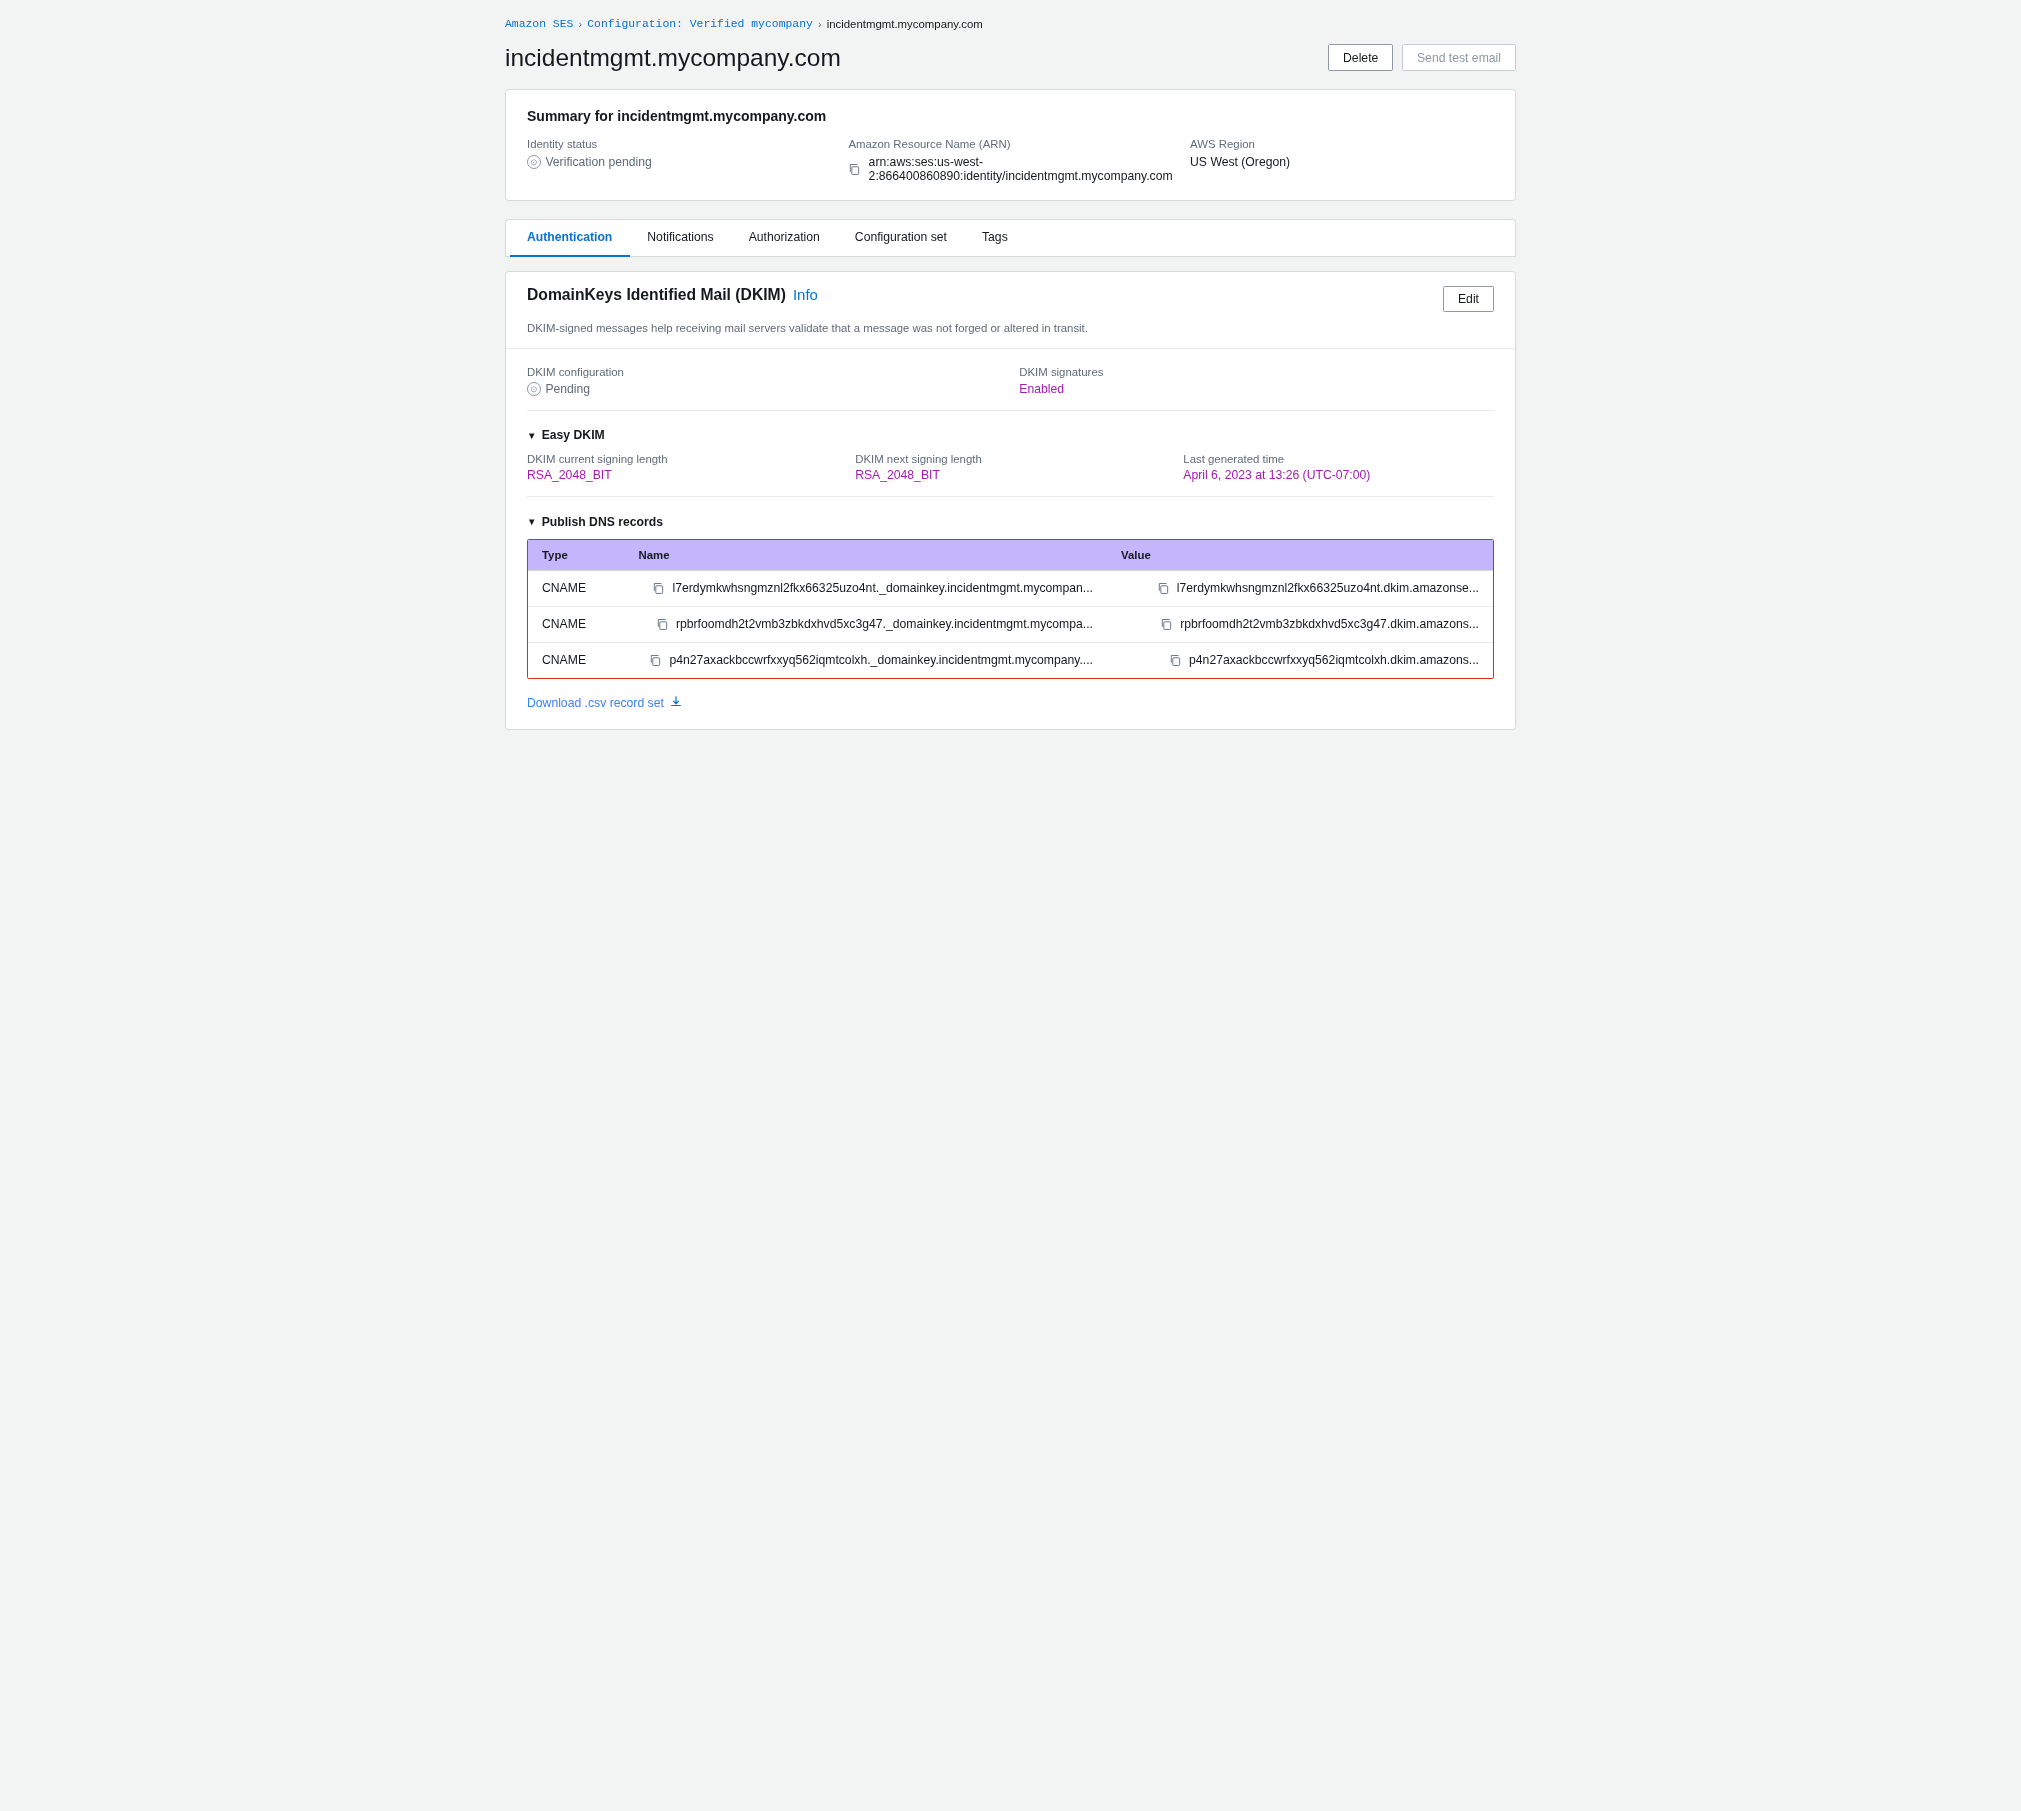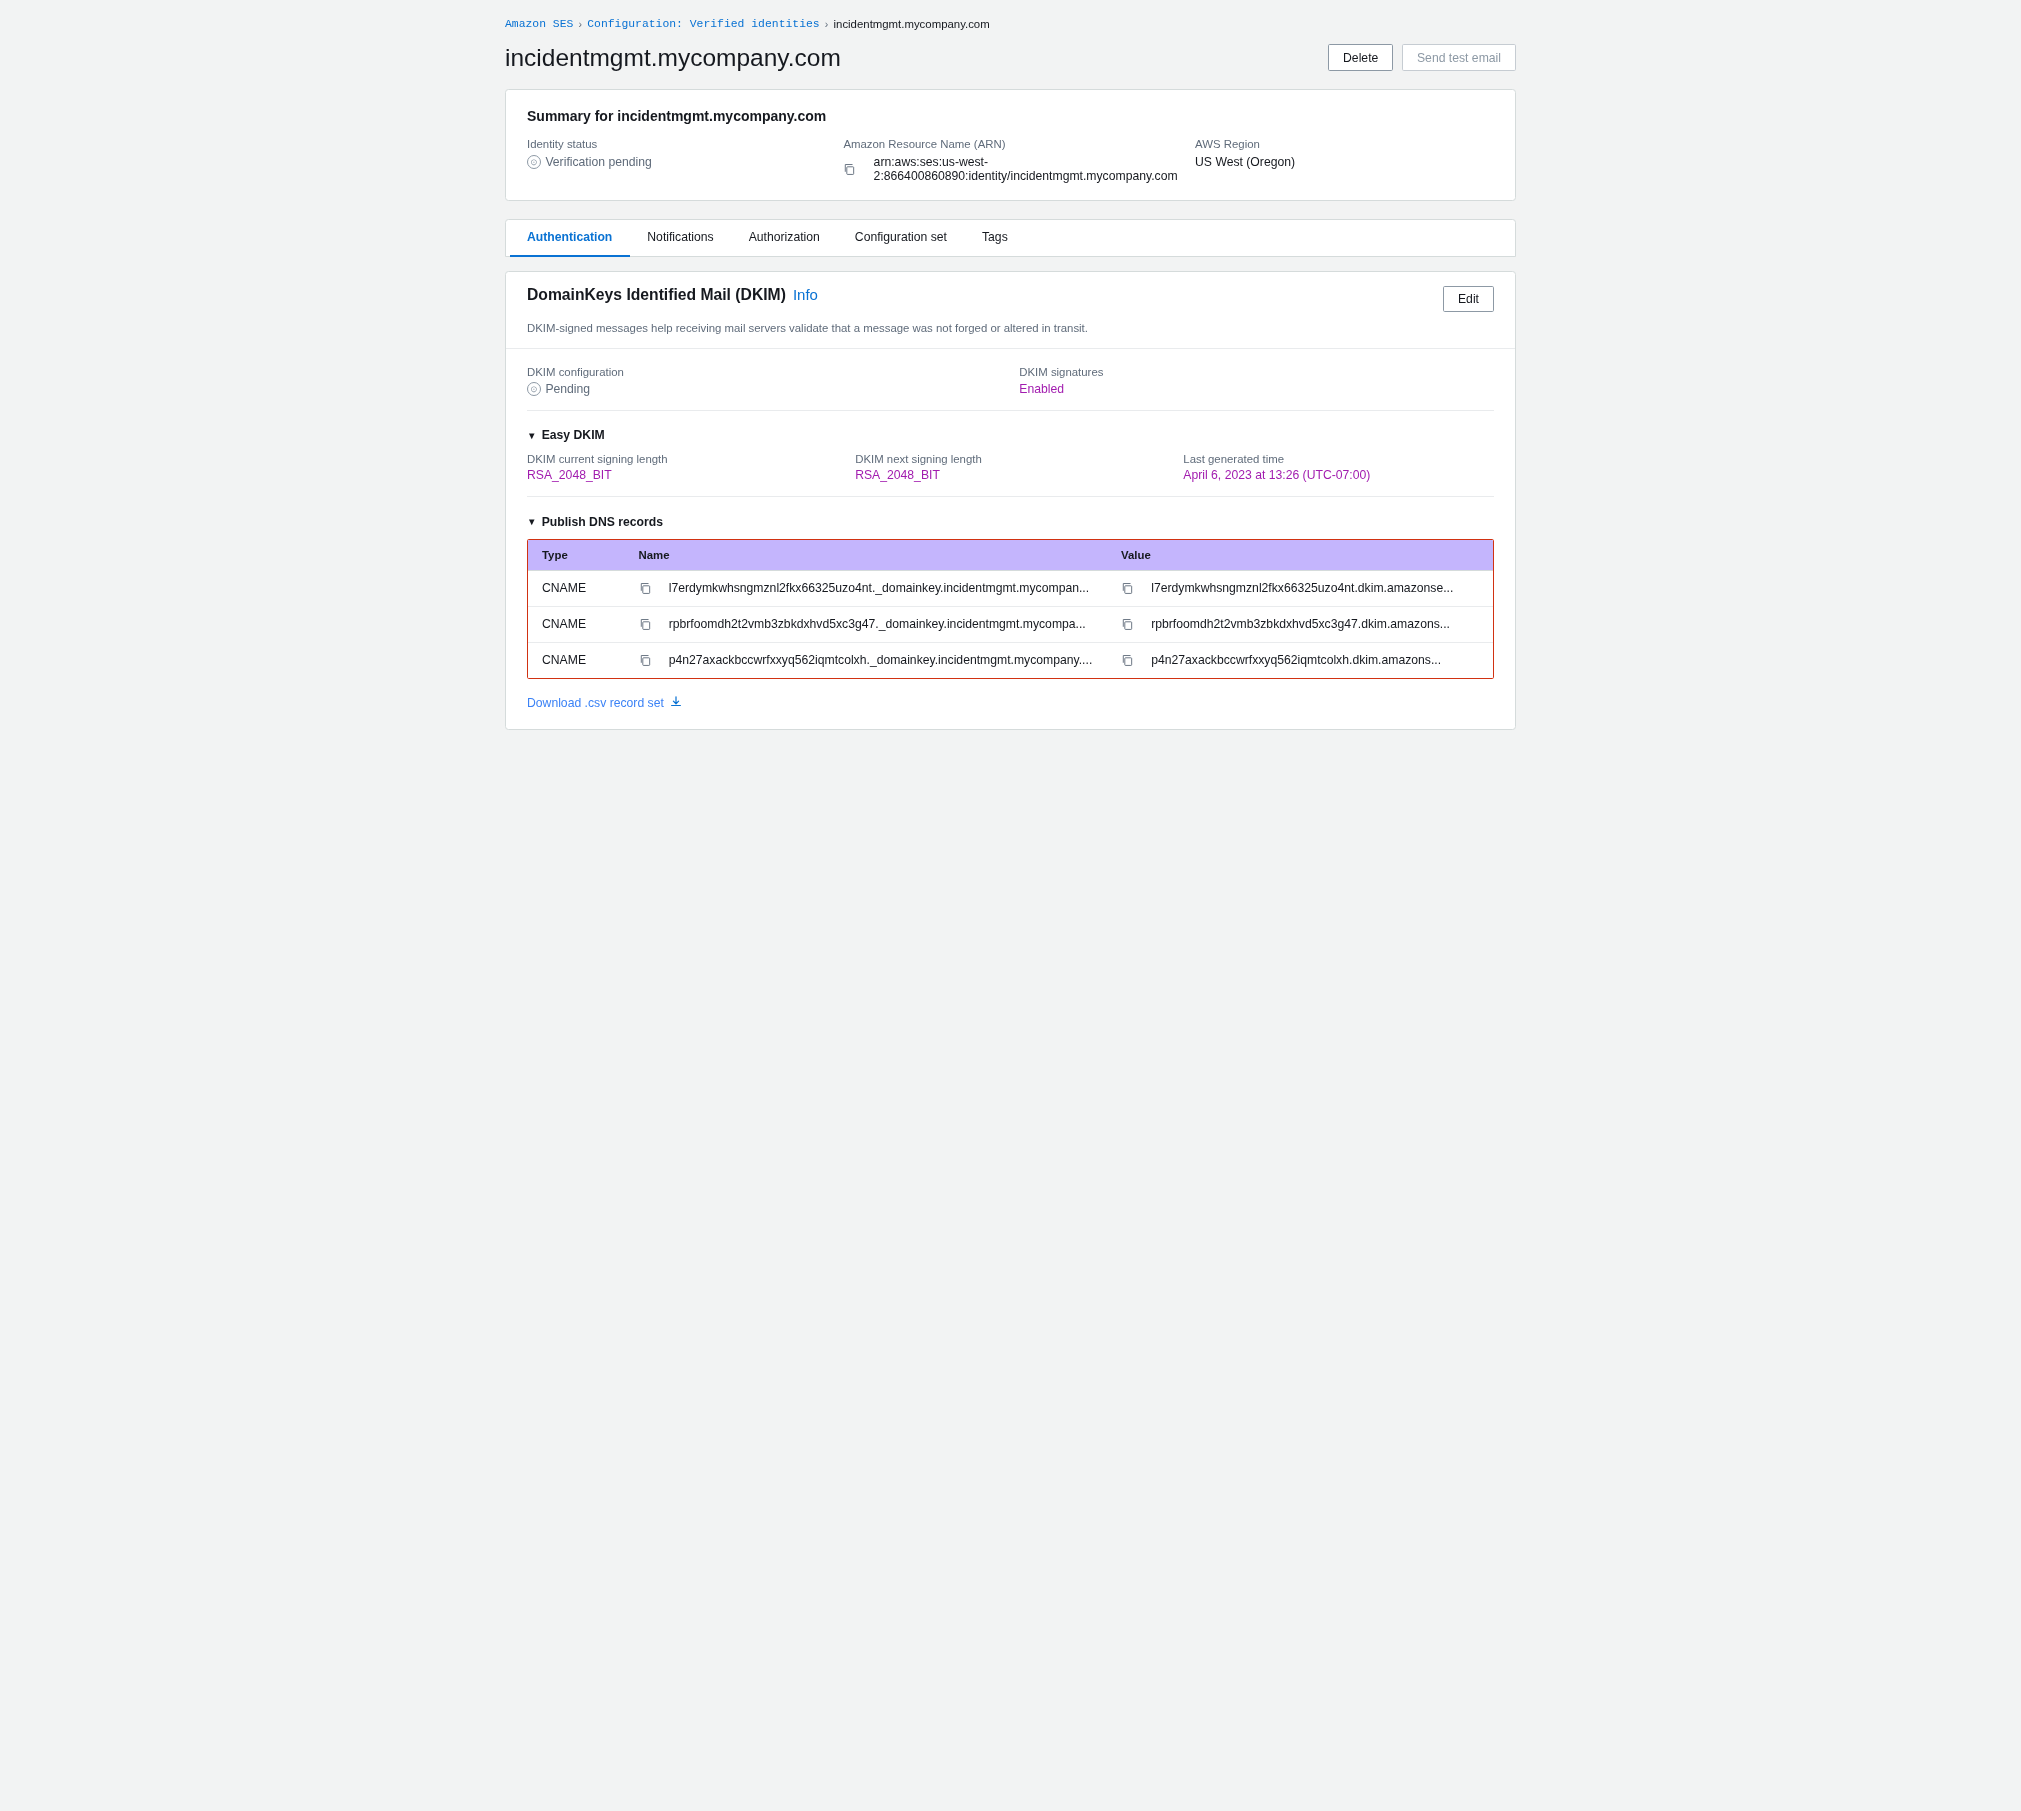--- a/index.html
+++ b/index.html
@@ -264,21 +264,22 @@
     }
     .dns-table .name-col {
       width: 50%;
     }
     .dns-table .value-col {
       width: 40%;
     }
     .cell-with-icon {
       display: flex;
       align-items: center;
-      gap: 18px;
+      gap: 8px;
+      justify-content: flex-end;
     }
     .copy-btn {
       cursor: pointer;
       display: inline-flex;
       align-items: center;
       flex-shrink: 0;
     }
     
     .download-link {
       display: flex;
@@ -298,21 +299,21 @@
     }
   </style>
 </head>
 <body>
 
 <div class="page-wrapper">
 
   <div class="breadcrumb">
     <a href="#">Amazon SES</a>
     <span class="breadcrumb-separator">›</span>
-    <a href="#">Configuration: Verified identities</a>
+    <a href="#">Configuration: Verified mycompany</a>
     <span class="breadcrumb-separator">›</span>
     <span class="breadcrumb-current">incidentmgmt.mycompany.com</span>
   </div>
 
   <div class="page-header">
     <h1 class="page-title">incidentmgmt.mycompany.com</h1>
     <div class="header-actions">
       <button class="btn btn-normal">Delete</button>
       <button class="btn btn-disabled">Send test email</button>
     </div>

